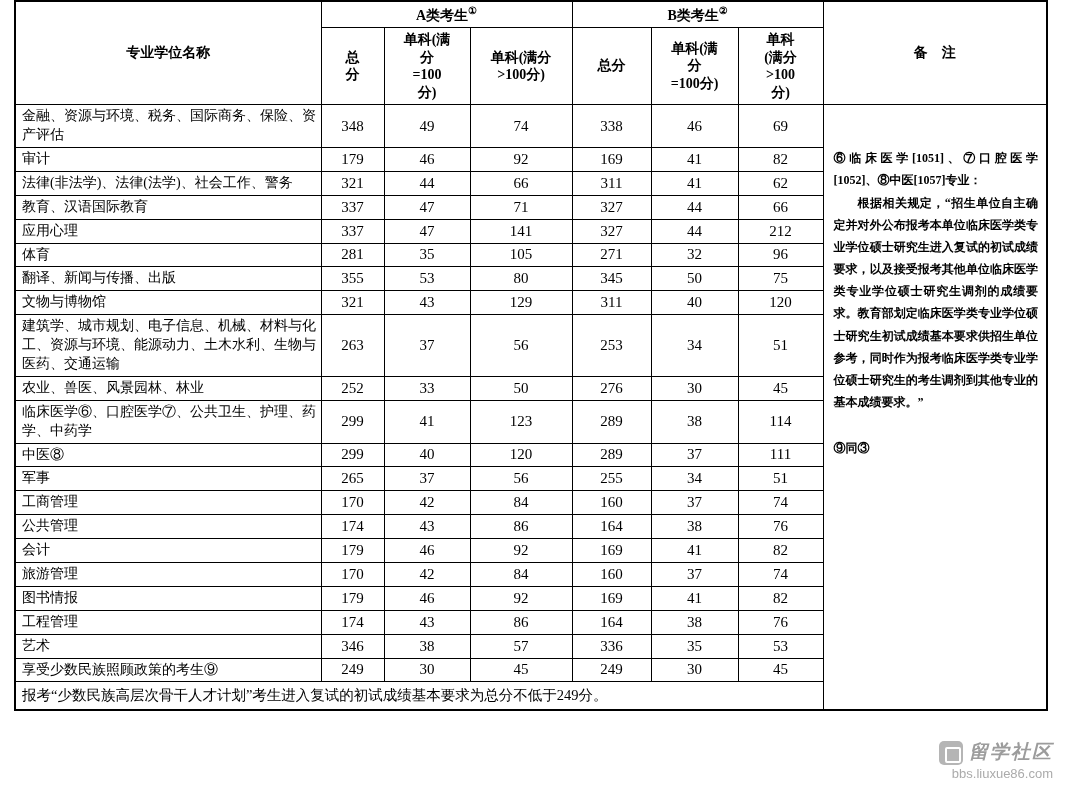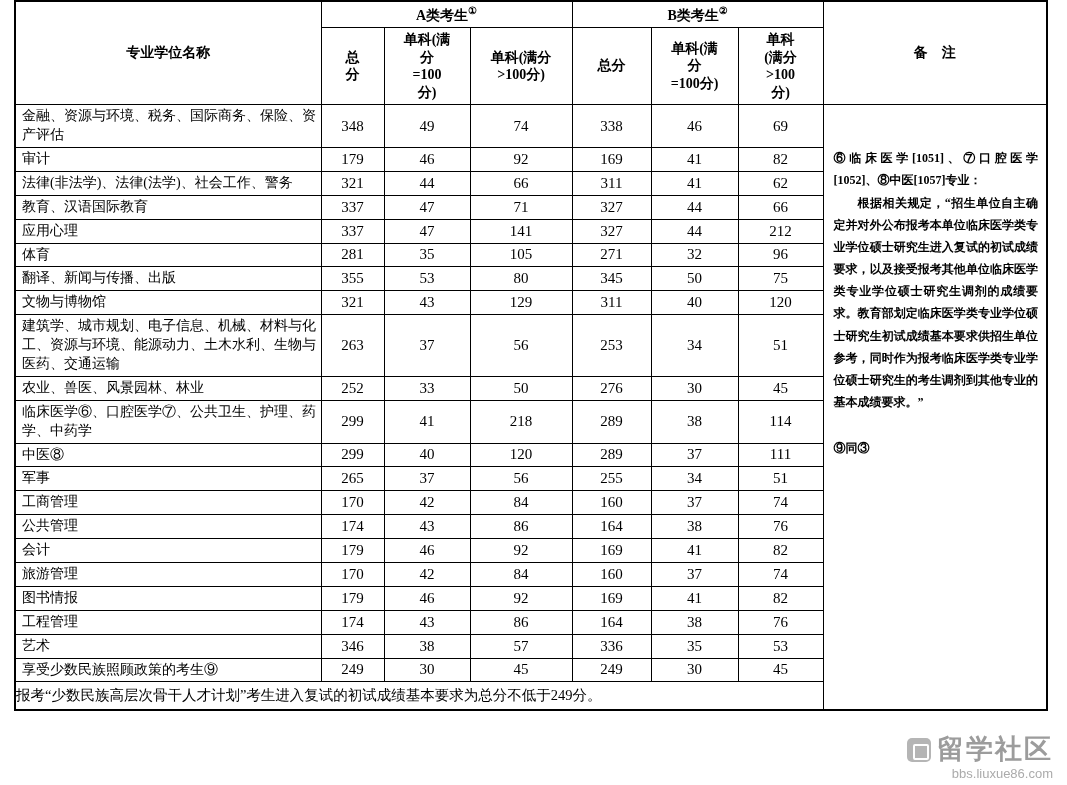--- a/index.html
+++ b/index.html
@@ -63,21 +63,21 @@
     font-size: 12px;
     font-weight: bold;
     line-height: 1.85;
     text-align: justify;
   }
   td.remark-cell p { margin: 0; }
   td.remark-cell p:nth-child(2) { text-indent: 2em; }
   td.remark-cell p:nth-child(3) { margin-top: 2em; font-family: Liberation Serif, serif; }
   td.footer-note {
     font-size: 14.5px;
-    padding: 4px 0;
+    padding: 4px 6px;
     text-align: left;
     margin-top: 20px;
   }
   .watermark {
     position: absolute;
     right: 14px;
     bottom: 4px;
     text-align: right;
     color: #a0a0a0;
     font-family: "Liberation Sans", "DejaVu Sans", sans-serif;
@@ -99,24 +99,25 @@
   }
   .watermark-logo::after {
     content: "";
     position: absolute;
     left: 6px; top: 6px;
     width: 12px; height: 12px;
     border: 2px solid #ffffff;
     border-radius: 2px;
   }
   .watermark-name {
-    font-size: 27px;
+    font-size: 19px;
     font-weight: bold;
     letter-spacing: 2px;
     color: #9c9c9c;
+    font-style: italic;
   }
   .watermark-url {
     font-size: 13px;
     color: #ababab;
     margin-top: 2px;
   }
 </style>
 </head>
 <body>
 
@@ -243,21 +244,21 @@
           <td class="num">33</td>
           <td class="num">50</td>
           <td class="num">276</td>
           <td class="num">30</td>
           <td class="num">45</td>
         </tr>
         <tr>
           <td class="name">临床医学⑥、口腔医学⑦、公共卫生、护理、药学、中药学</td>
           <td class="num">299</td>
           <td class="num">41</td>
-          <td class="num">218</td>
+          <td class="num">123</td>
           <td class="num">289</td>
           <td class="num">38</td>
           <td class="num">114</td>
         </tr>
         <tr>
           <td class="name">中医⑧</td>
           <td class="num">299</td>
           <td class="num">40</td>
           <td class="num">120</td>
           <td class="num">289</td>

